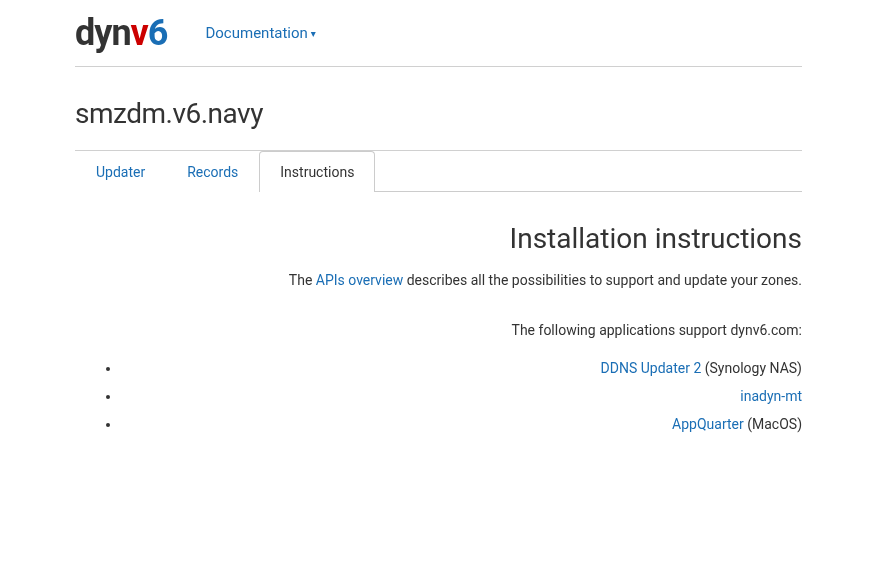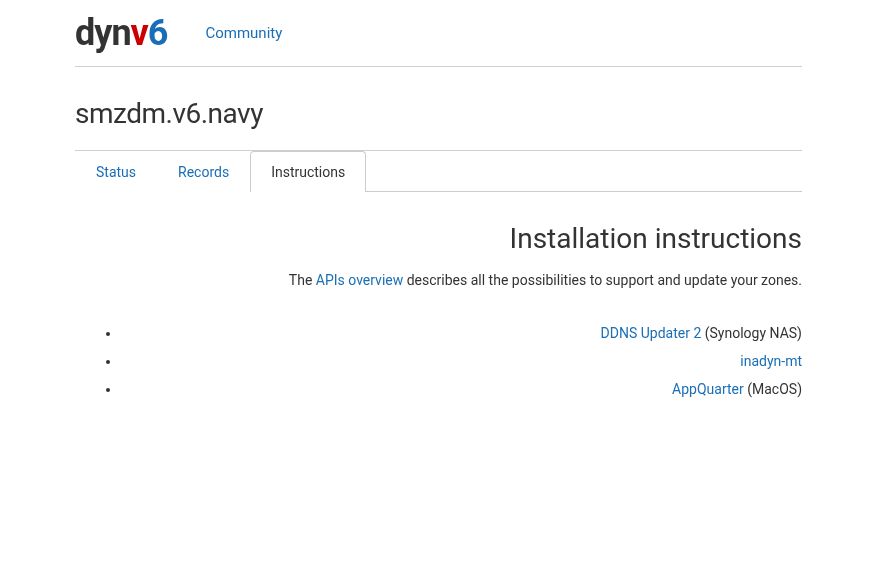--- a/index.html
+++ b/index.html
@@ -192,47 +192,51 @@
 </head>
 <body>
 
 <header class="header">
   <div class="logo">
     <span class="logo-dyn">dyn</span>
       <span class="logo-v">v</span>
       <span class="logo-6">6</span>
   </div>
   <nav class="nav">
-    <a class="nav-item">Community</a>
+    <a class="nav-item nav-item-with-arrow">
+      <span>Documentation</span>
+      <span class="nav-arrow">▾</span>
+    </a>
   </nav>
 </header>
 
 <hr class="header-divider">
 
 <div class="content">
 
   <h1 class="page-title">smzdm.v6.navy</h1>
 
   <hr class="title-divider">
 
   <div class="tabs">
-    <a class="tab">Status</a>
+    <a class="tab">Updater</a>
     <a class="tab">Records</a>
     <a class="tab active">Instructions</a>
   </div>
 
   <div class="main-content">
 
     <h2 class="section-title">Installation instructions</h2>
 
     <p class="description-text">
       <span>The </span><a class="link">APIs overview</a><span> describes all the possibilities to support and update your zones.</span>
     </p>
 
 
+    <p class="sub-description">The following applications support dynv6.com:</p>
 
     <ul class="app-list">
       <li>
         <a class="link">DDNS Updater 2</a><span class="app-platform"> (Synology NAS)</span>
       </li>
       <li>
         <a class="link">inadyn-mt</a><span class="app-platform"></span>
       </li>
       <li>
         <a class="link">AppQuarter</a><span class="app-platform"> (MacOS)</span>

